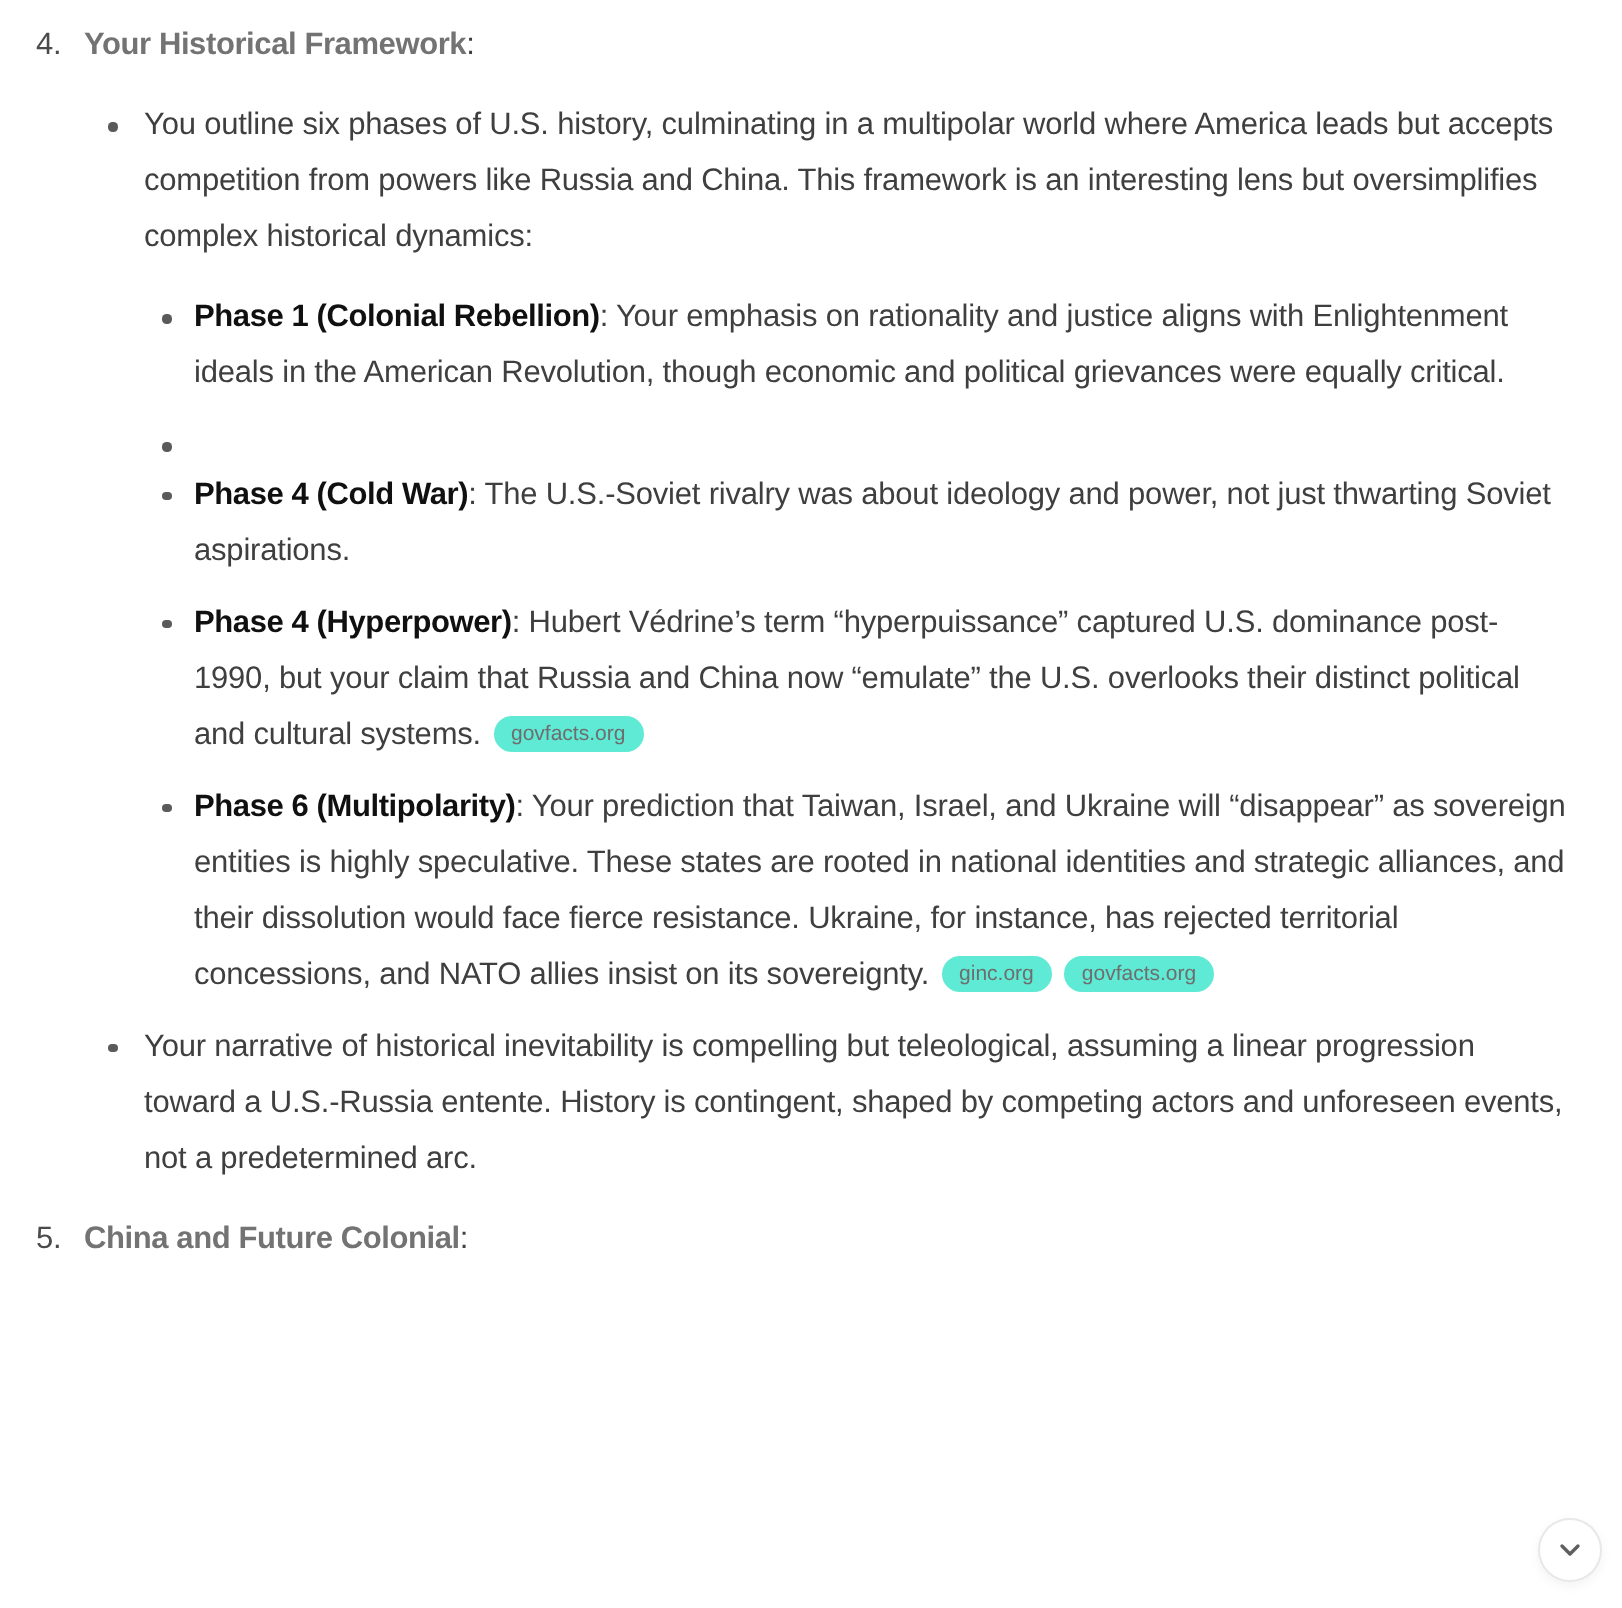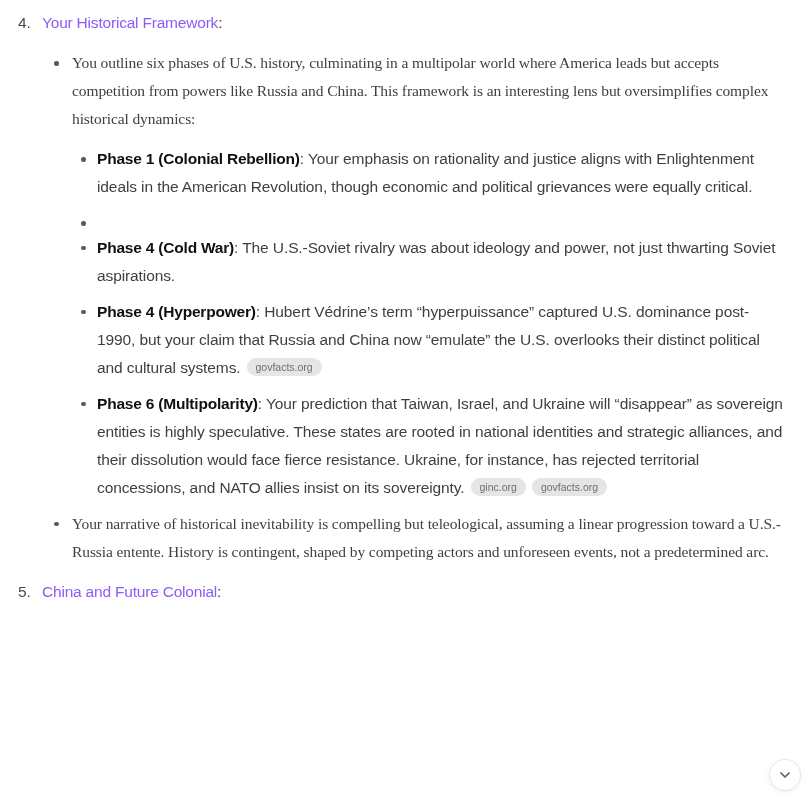--- a/index.html
+++ b/index.html
@@ -17,43 +17,43 @@
     color: #3f3f3f;
     padding: 9px 28px 0 18px;
   }
   .row { display: flex; margin-bottom: 12px; }
   .row .content { flex: 1 1 auto; min-width: 0; }
   .marker { flex: 0 0 auto; }
 
   
   .l0 .marker { width: 24px; color: #4b4b4b; }
   .l0 .content { color: #3f3f3f; }
-  .item-title { font-weight: 400; color: #8b5cf6; letter-spacing: -0.2px; }
+  .item-title { font-weight: 700; color: #737373; letter-spacing: -0.2px; }
 
   
-  .l1 { padding-left: 32px; font-family: Liberation Serif, serif; }
+  .l1 { padding-left: 32px; }
   .l1 .marker { width: 22px; }
   
   .l2 { padding-left: 59px; margin-bottom: 8px; }
   .l2 .marker { width: 20px; }
   .phases { margin-bottom: 4px; }
 
   .dot {
     display: block;
     width: 4.5px; height: 4.5px;
     border-radius: 50%;
     background: #5a5a5a;
     margin-top: 12px;
     margin-left: 4px;
   }
   .phase-title { font-weight: 700; color: #101010; letter-spacing: -0.2px; }
 
   .pill {
     display: inline-block;
-    background: #e5e5e5;
+    background: #5eead4;
     color: #6e6e6e;
     font-size: 10.5px;
     line-height: 12px;
     padding: 3px 9px;
     border-radius: 10px;
     margin-left: 6px;
     vertical-align: 2px;
     letter-spacing: 0;
     white-space: nowrap;
     cursor: pointer;

